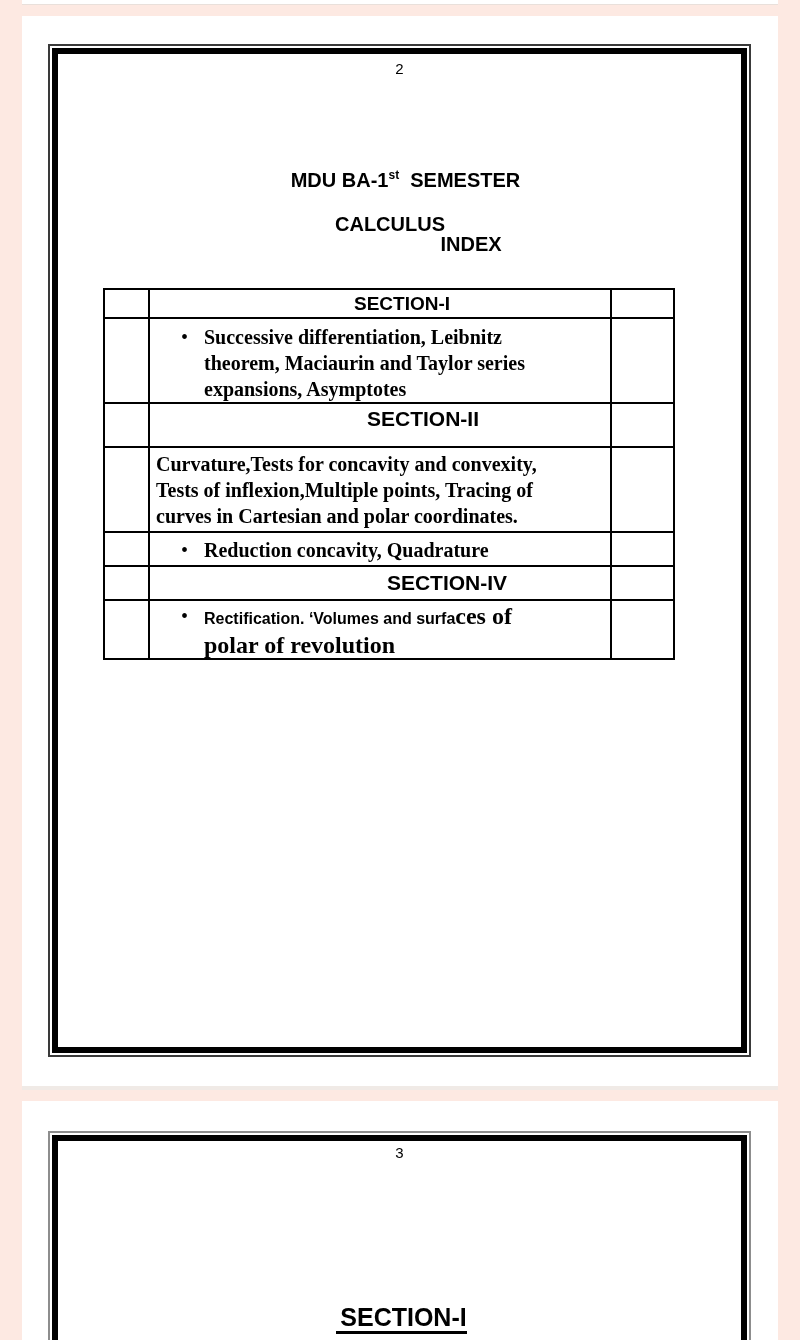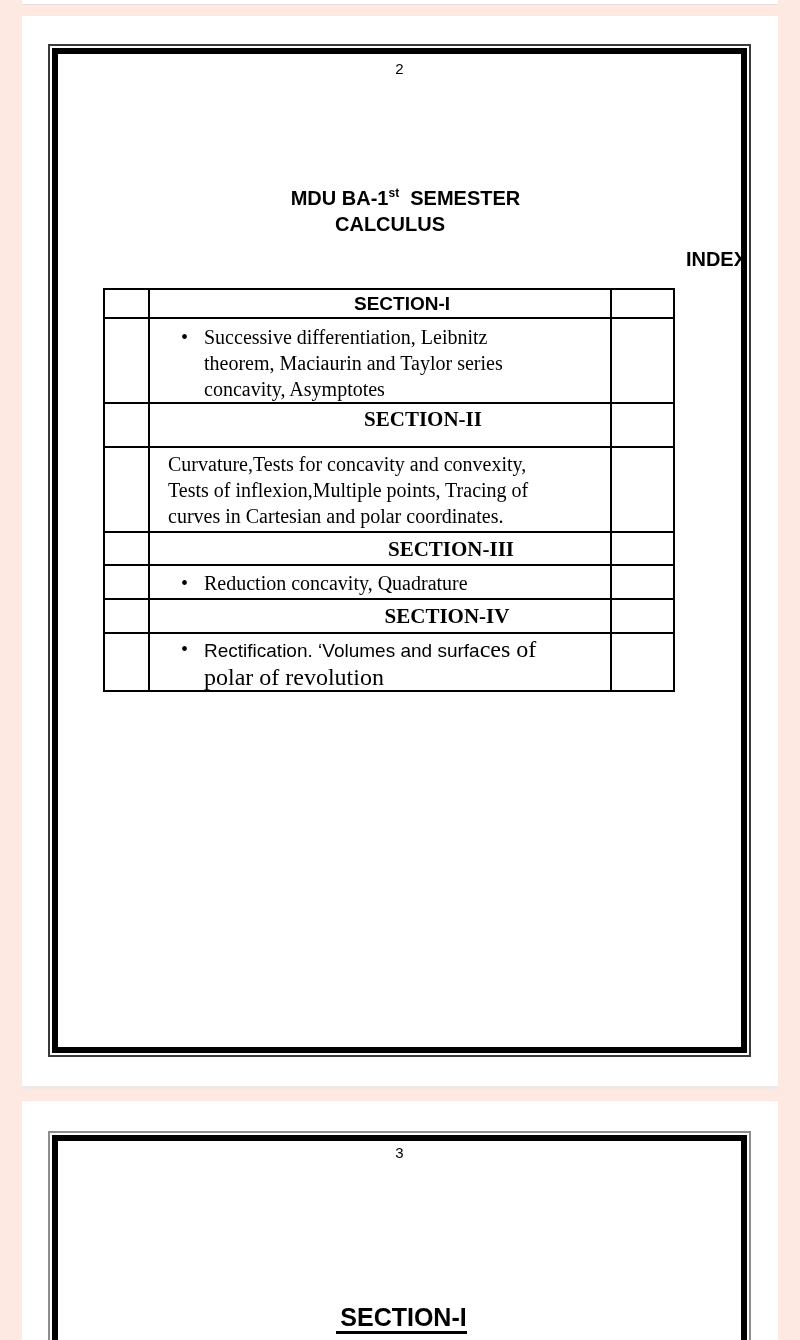--- a/index.html
+++ b/index.html
@@ -20,56 +20,56 @@
   }
   #frame-a { top:48px; height:1005px; outline:2px solid #3a3a3a; outline-offset:2px; }
   #frame-b { top:1135px; height:400px; outline:2px solid #8d8d8d; outline-offset:2px; }
 
   .center-line { position:absolute; left:52px; width:695px; text-align:center; }
   .pagenum { font-size:15px; line-height:18px; }
   #p2-num { top:60px; }
   #p3-num { top:1144px; }
 
   .doc-title { font-weight:bold; font-size:20px; line-height:24px; }
-  #title-1 { top:181px; text-indent:12px; }
+  #title-1 { top:163px; text-indent:12px; }
   #title-1 sup { font-size:12px; }
   #title-1 .suffix { white-space:pre; }
   #title-2 { top:212px; text-indent:-19px; }
-  #title-3 { top:247px; text-indent:143px;text-align:right; }
+  #title-3 { top:232px; text-indent:143px; }
 
   #p3-heading { top:1302px; font-weight:bold; font-size:25px; line-height:30px; text-indent:4px; }
   #p3-heading .u { display:inline-block; line-height:26px; border-bottom:3px solid #000; padding-bottom:1px; }
 
   table.index { position:absolute; left:103px; top:288px; width:570px;
     border-collapse:collapse; table-layout:fixed; }
   table.index td { border:2px solid #000; padding:0; vertical-align:top; overflow:hidden; }
 
   .hdr-sans { font-family:"Liberation Sans", sans-serif; font-weight:bold; font-size:19px;
     text-align:center; text-indent:44px; vertical-align:middle !important; }
-  .hdr-serif { font-family:Liberation Serif, serif; font-weight:bold; font-size:21px;
+  .hdr-serif { font-family:Liberation Sans, sans-serif; font-weight:bold; font-size:21px;
     text-align:center; line-height:24px; }
   #r3 .hdr-serif-inner { text-indent:86px; padding-top:3px; }
   #r5 .hdr-serif-inner { text-indent:142px; padding-top:4px; }
   #r7 .hdr-serif-inner { text-indent:134px; padding-top:4px; }
 
   .serif { font-family:"Liberation Serif", serif; font-size:20px; line-height:26px; }
-  .nowrap { white-space:nowrap; }
+  .nowrap { white-space:nowrap;font-weight:bold; }
 
   .bullet-block { position:relative; padding-left:54px; }
   .bullet-block .marker { position:absolute; left:31px; top:0; }
   #r2 .bullet-block { padding-top:5px; }
   #r2 .marker { top:5px; }
   #r6 .bullet-block { padding-top:4px; }
   #r6 .marker { top:4px; }
   #r8 .bullet-block { padding-top:2px; }
   #r8 .marker { top:2px; }
 
-  .plain-block { padding:3px 8px 0 6px;margin-left:12px; }
+  .plain-block { padding:3px 8px 0 6px; }
 
-  .mixed-sans { font-family:"Liberation Sans", sans-serif; font-size:19px; }
+  .mixed-sans { font-family:"Liberation Sans", sans-serif; font-size:16px; }
   .mixed-serif { font-family:"Liberation Serif", serif; font-size:24px; }
 </style>
 </head>
 <body>
 
 <div class="canvas">
 
   <div class="sheet" id="sheet-top-strip"></div>
 
   <div class="sheet" id="sheet-a"></div>
@@ -103,21 +103,21 @@
       <td></td>
     </tr>
 
     <tr id="r2" style="height:83px">
       <td></td>
       <td class="serif">
         <div class="bullet-block">
           <span class="marker">•</span>
           <div class="nowrap">Successive differentiation, Leibnitz</div>
           <div class="nowrap">theorem, Maciaurin and Taylor series</div>
-          <div class="nowrap">concavity, Asymptotes</div>
+          <div class="nowrap">expansions, Asymptotes</div>
         </div>
       </td>
       <td></td>
     </tr>
 
     <tr id="r3" style="height:44px">
       <td></td>
       <td class="hdr-serif">
         <div class="hdr-serif-inner">SECTION-II</div>
       </td>
@@ -129,27 +129,20 @@
       <td class="serif">
         <div class="plain-block">
           <div class="nowrap">Curvature,Tests for concavity and convexity,</div>
           <div class="nowrap">Tests of inflexion,Multiple points, Tracing of</div>
           <div class="nowrap">curves in Cartesian and polar coordinates.</div>
         </div>
       </td>
       <td></td>
     </tr>
 
-    <tr id="r5" style="height:33px">
-      <td></td>
-      <td class="hdr-serif">
-        <div class="hdr-serif-inner">SECTION-III</div>
-      </td>
-      <td></td>
-    </tr>
 
     <tr id="r6" style="height:34px">
       <td></td>
       <td class="serif">
         <div class="bullet-block">
           <span class="marker">•</span>
           <div class="nowrap">Reduction concavity, Quadrature</div>
         </div>
       </td>
       <td></td>

